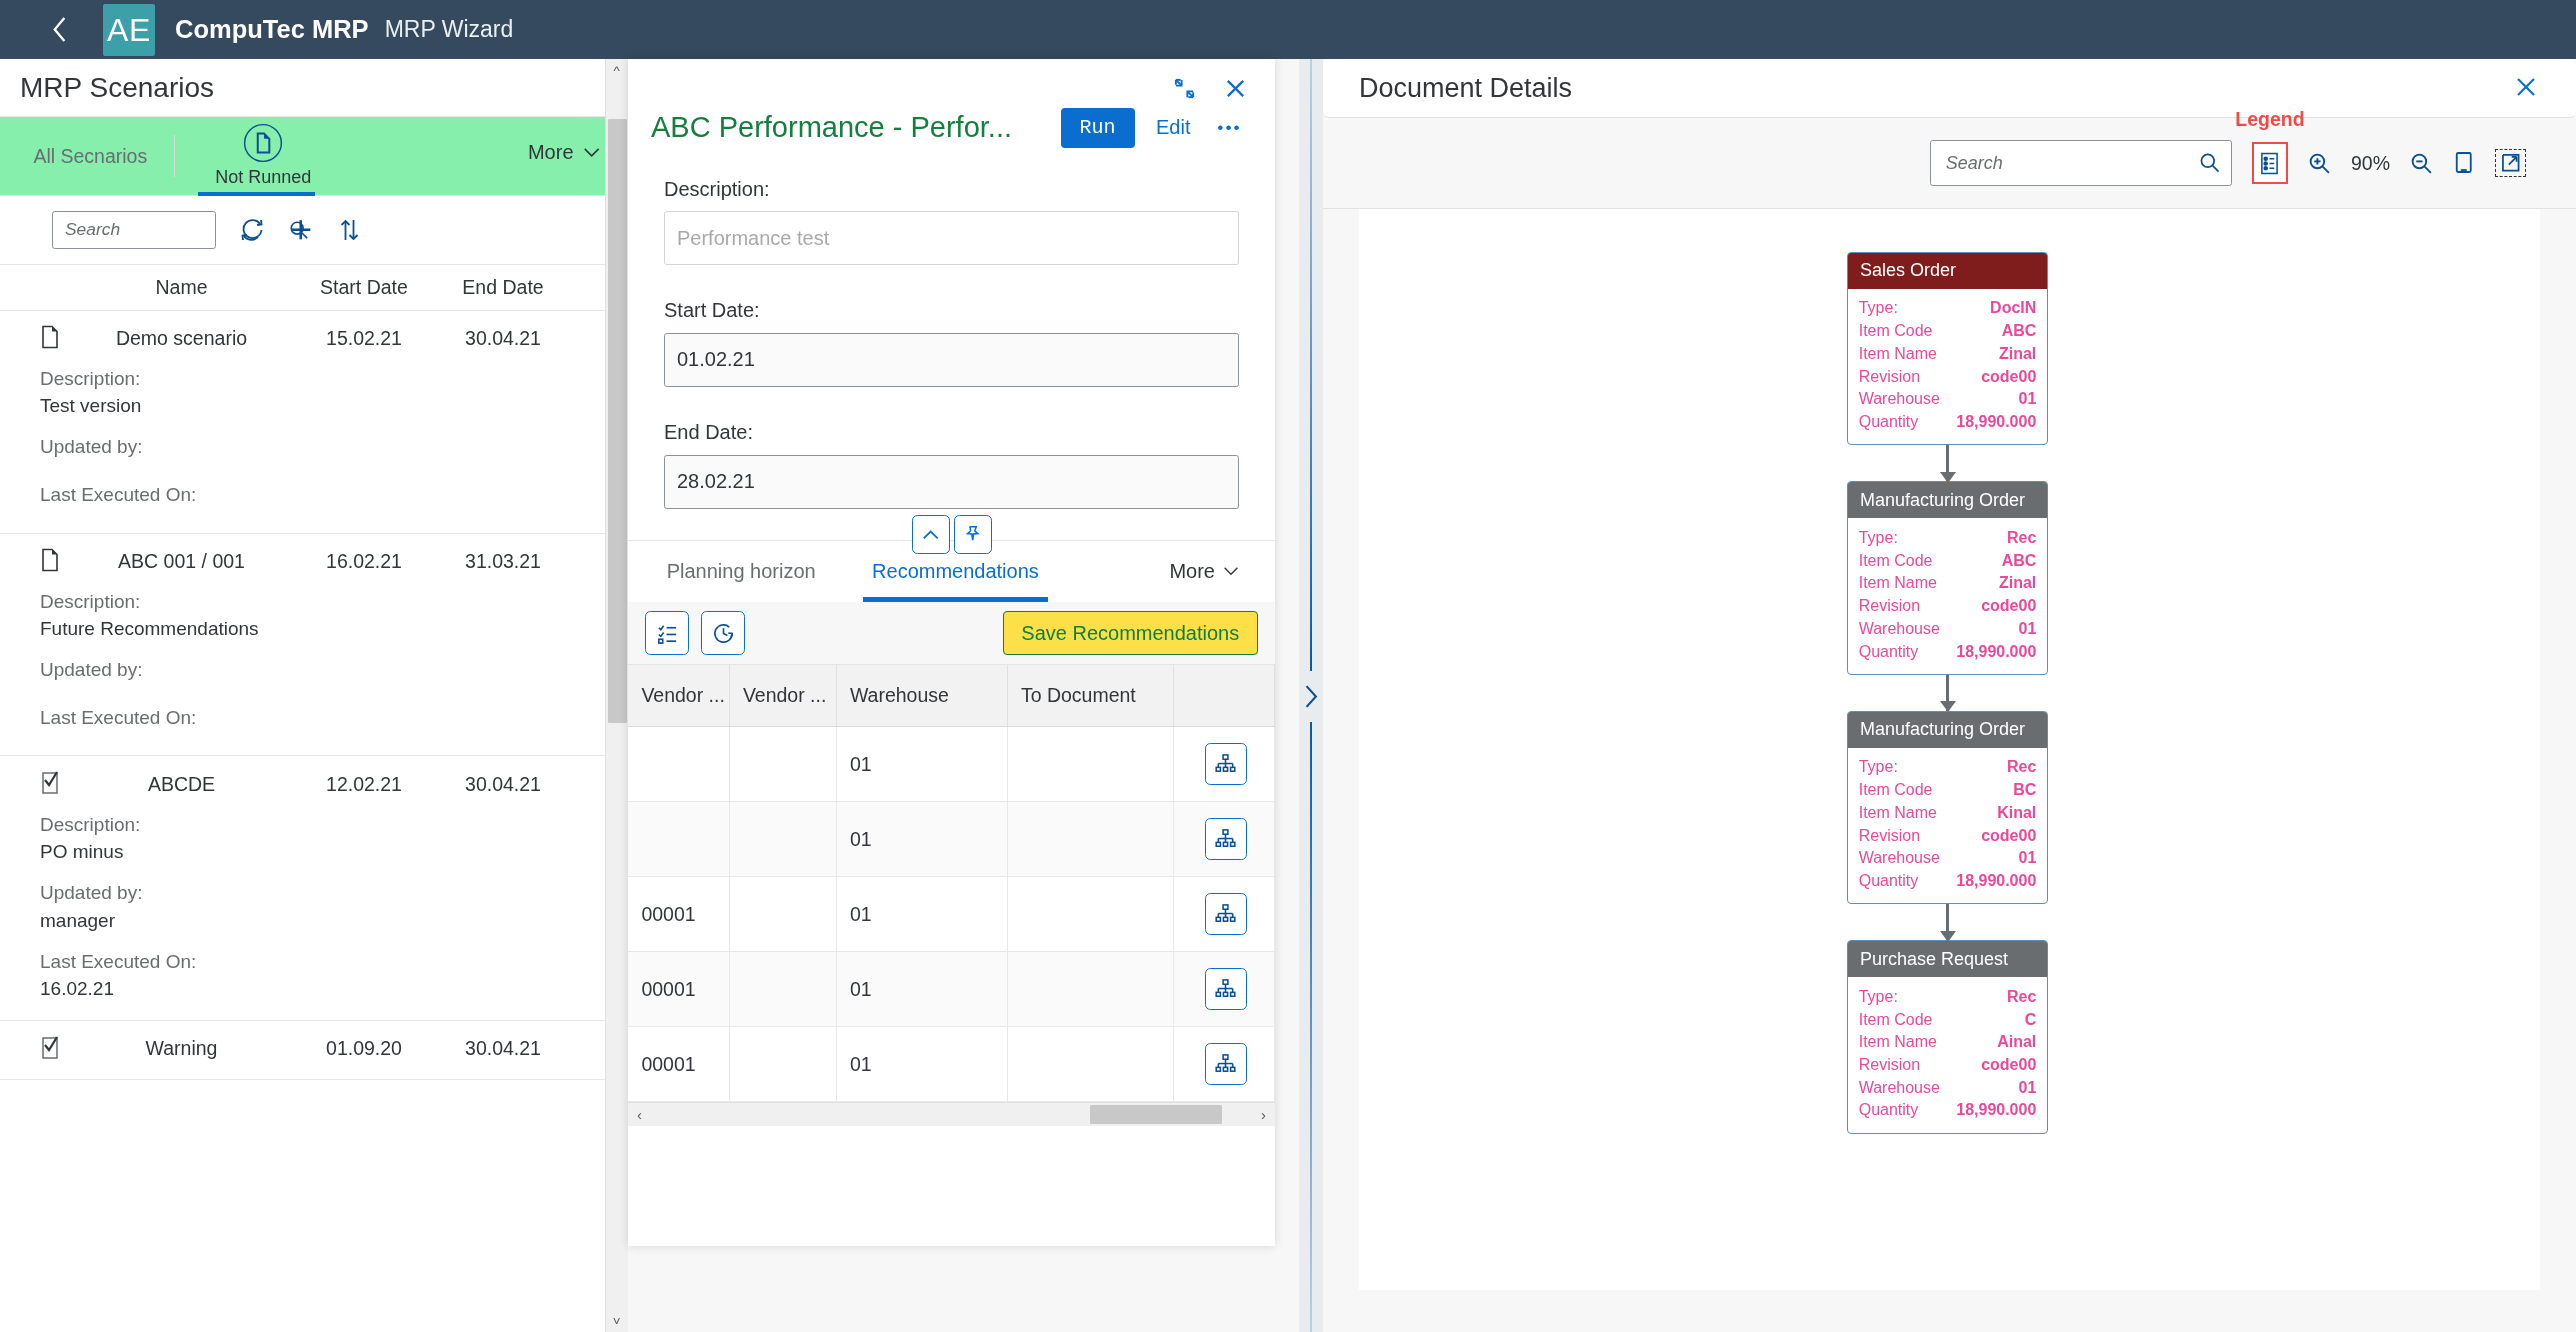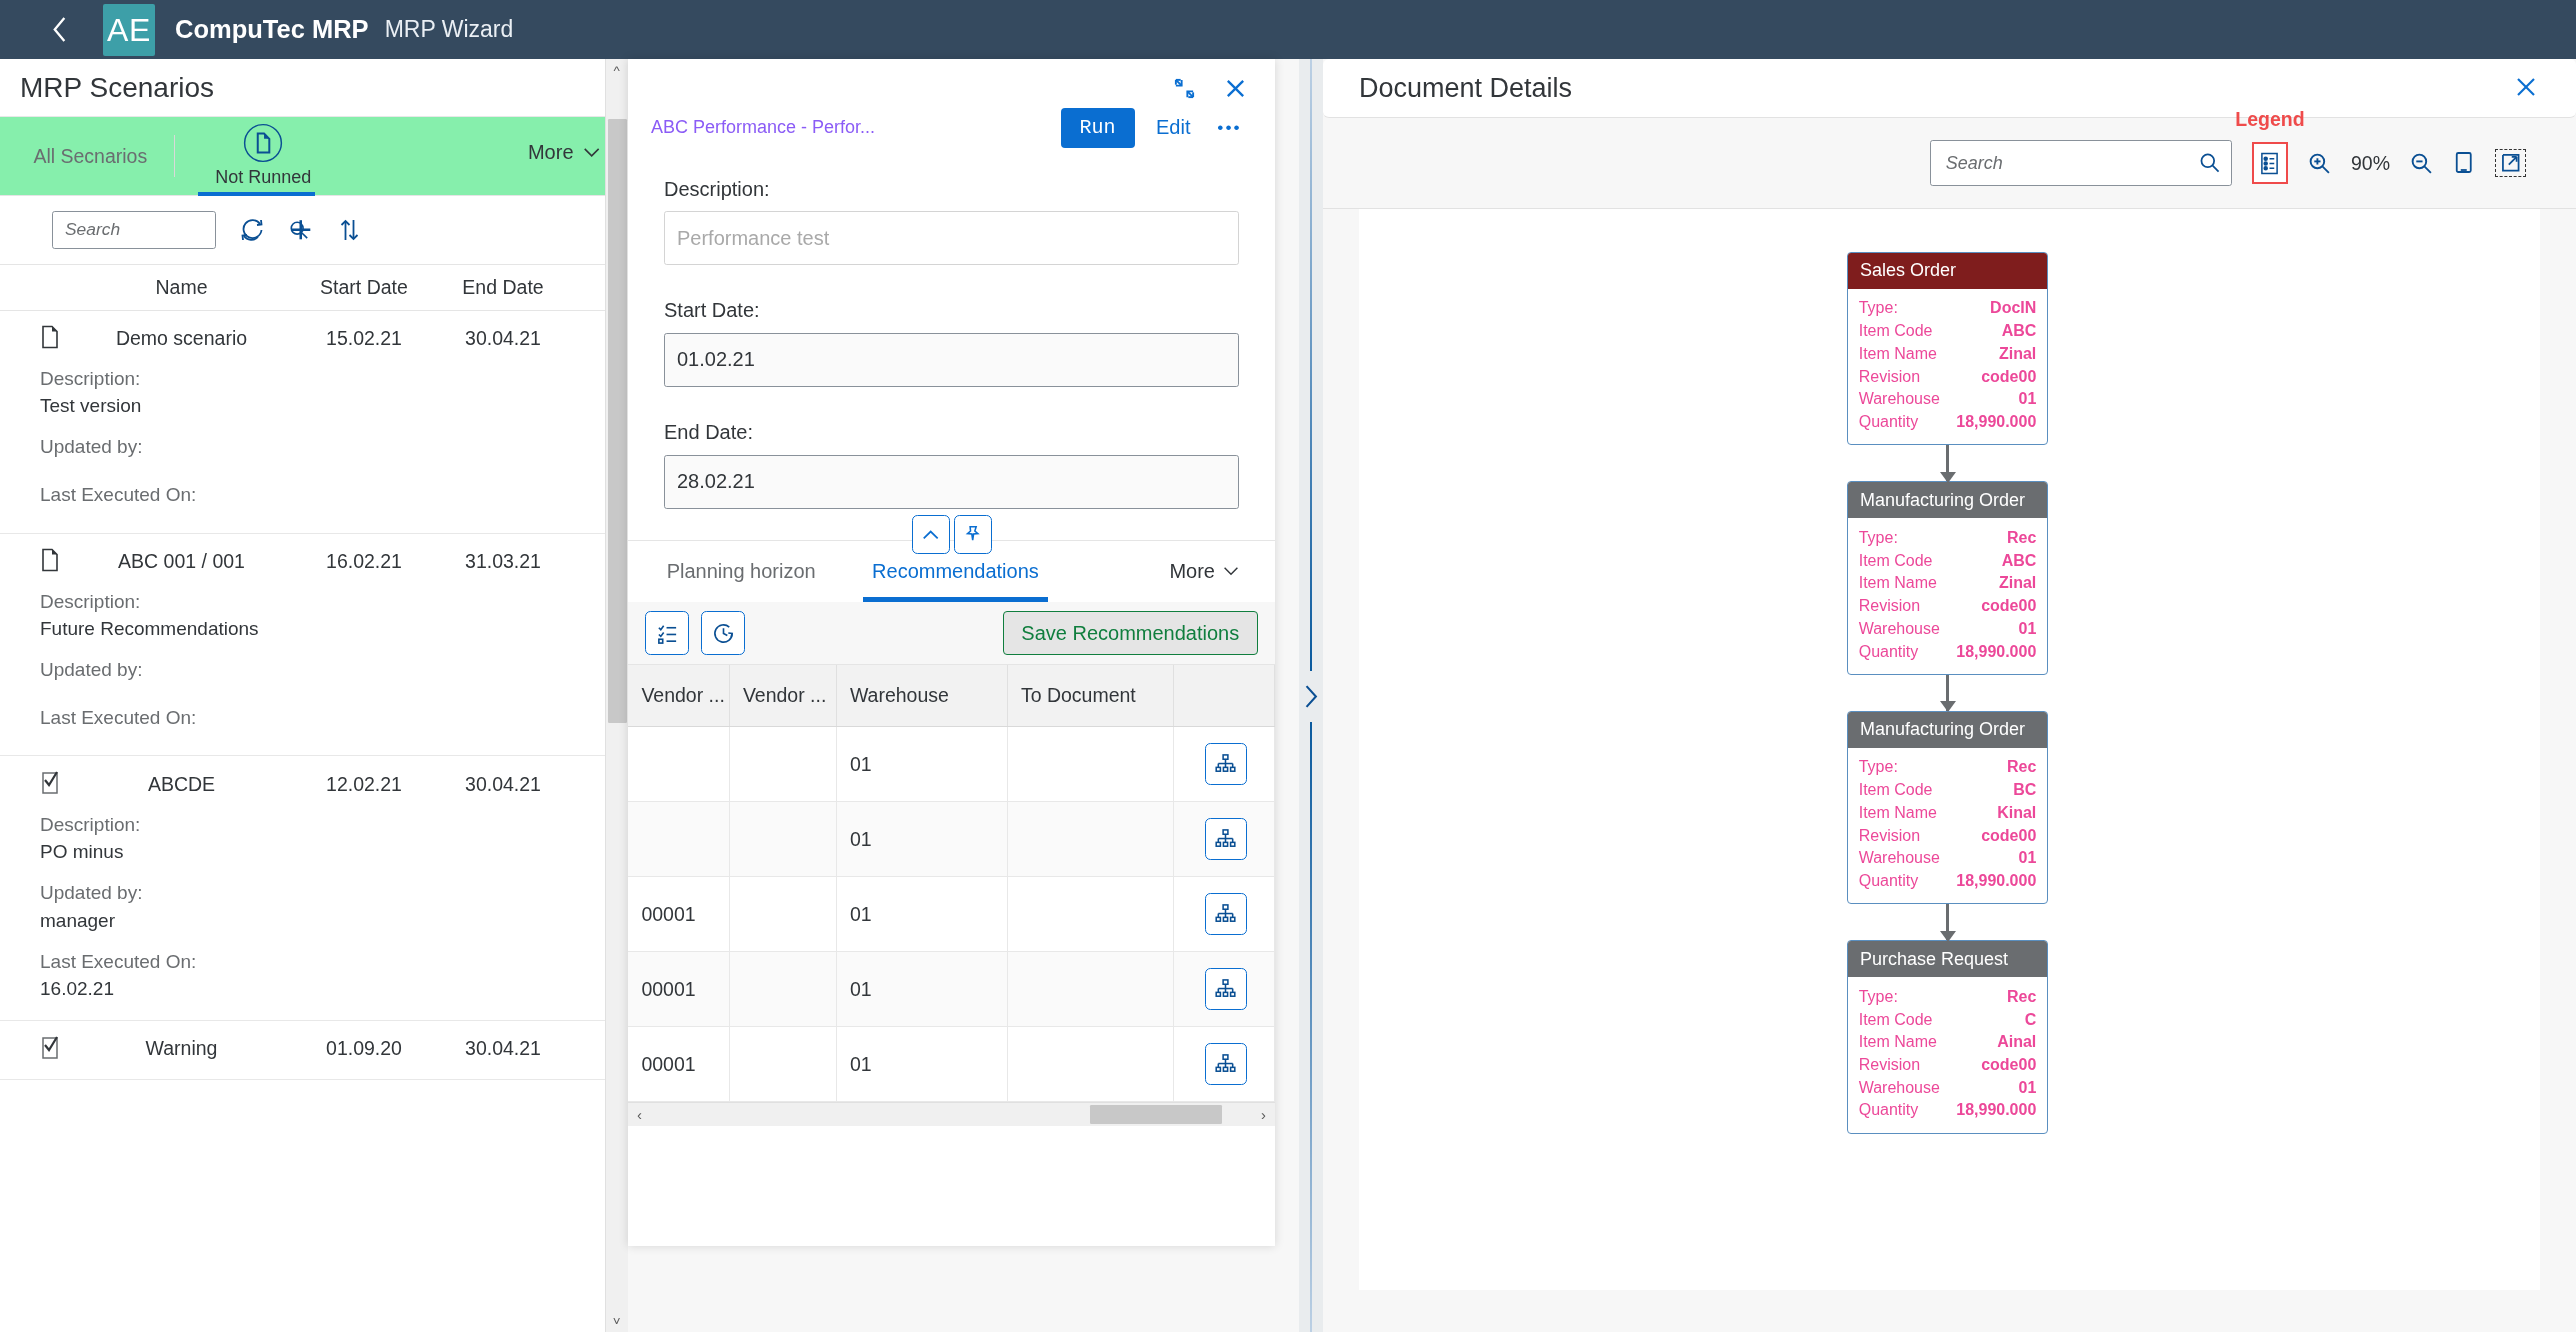--- a/index.html
+++ b/index.html
@@ -212,21 +212,21 @@
     align-items: center; gap: 28px;
     padding: 17.4px 28px 0 0;
     height: 42px;
   }
   .mid-title-row {
     display: flex; align-items: center;
     padding: 6.7px 28px 0 23px;
     gap: 14.8px;
   }
   .mid-title {
-    font-size: 18px; color: #8b5cf6; font-weight: 400;
+    font-size: 29px; color: #15803d; font-weight: 400;
     flex: 1; white-space: nowrap; overflow: hidden;
   }
   .btn-run {
     background: #0a6ed1; color: #fff;
     font-size: 20px; border: none; border-radius: 4px;
     padding: 8.7px 19px; cursor: pointer;
     font-family: Liberation Mono, monospace;
   }
   .btn-edit {
     background: transparent; color: #0a6ed1;
@@ -299,21 +299,21 @@
   .tool-sq {
     width: 44px; height: 44px;
     border: 0.7px solid #0a6ed1; border-radius: 5.4px;
     background: #fff;
     display: flex; align-items: center; justify-content: center;
     cursor: pointer;
   }
   .btn-save-rec {
     margin-left: auto;
     border: 0.7px solid #107e3e; color: #107e3e;
-    background: #e5e5e5; font-size: 20px;
+    background: #fde047; font-size: 20px;
     border-radius: 4px; padding: 9.4px 17.4px;
     cursor: pointer;
     font-family: "Liberation Sans", sans-serif;
   }
 
   
   .rec-table { width: 100%; border-collapse: collapse; table-layout: fixed; }
   .rec-table th {
     background: #f2f2f2; font-size: 19.5px; color: #32363a;
     font-weight: 400; text-align: left;

